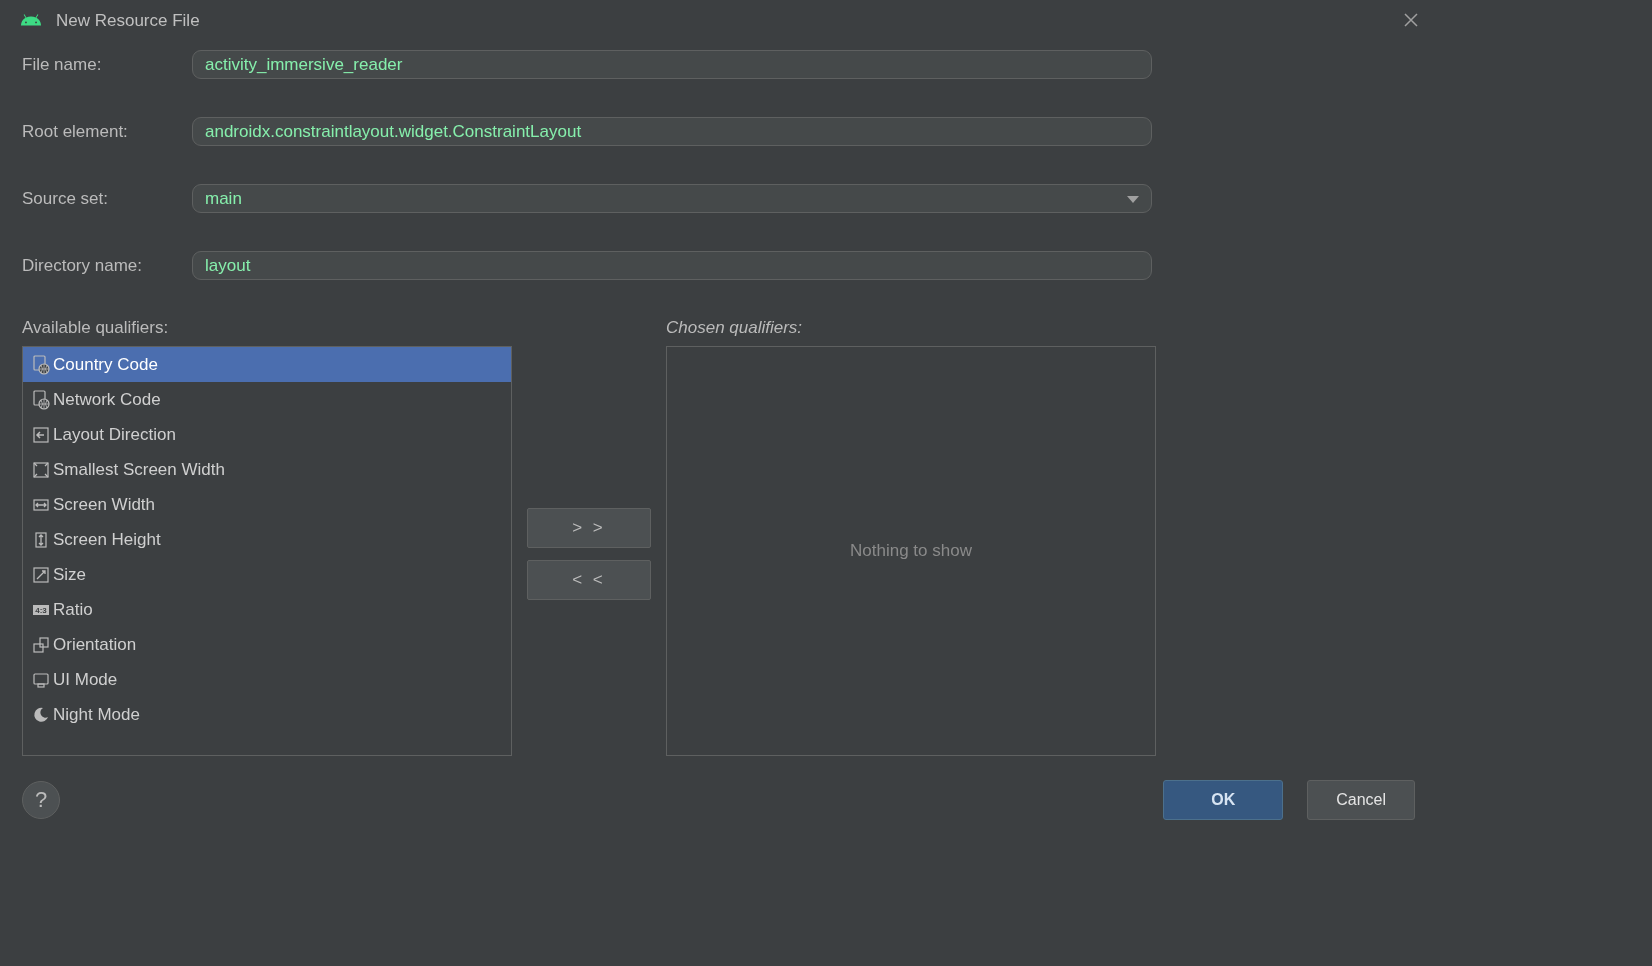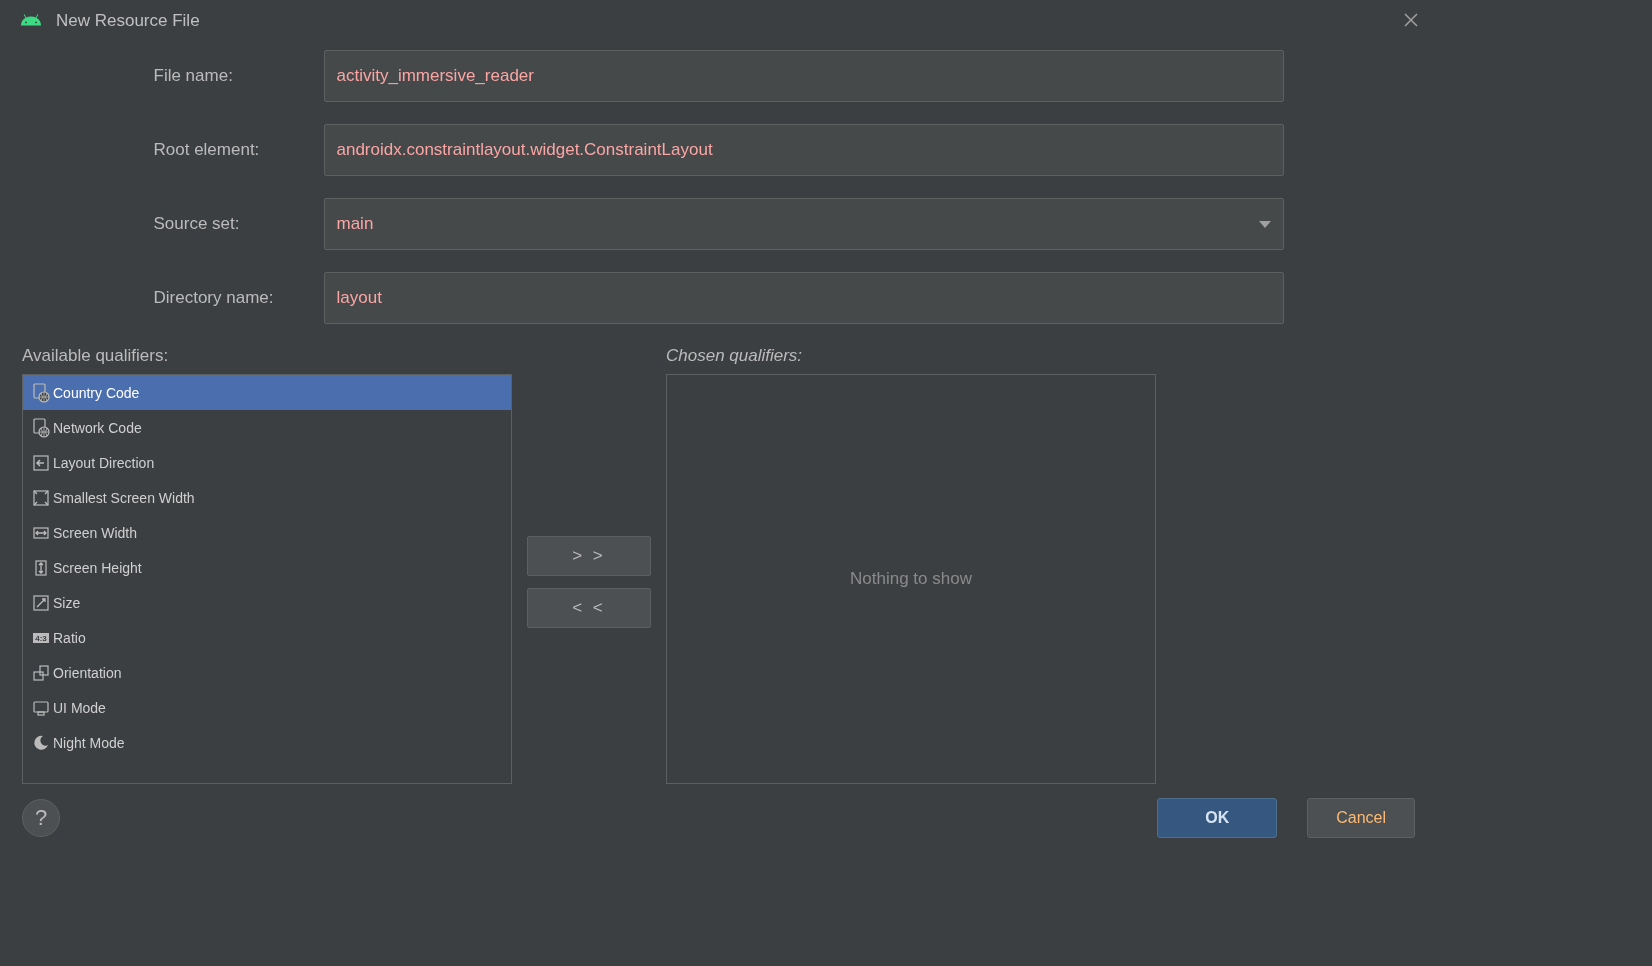--- a/index.html
+++ b/index.html
@@ -43,38 +43,37 @@
 }
 .content {
   padding: 6px 22px 0 22px;
   flex: 1;
   display: flex;
   flex-direction: column;
 }
 .form-row {
   display: flex;
   align-items: center;
-  margin-bottom: 22px;
-  justify-content: center;
+  margin-bottom: 38px;
 }
 .form-label {
   width: 170px;
   font-size: 17px;
   color: #bbbbbb;
 }
 .form-input, .form-select {
   flex: 0 0 960px;
-  height: 52px;
+  height: 29px;
   background: #45494a;
   border: 1px solid #5e6060;
-  color: #fca5a5;
+  color: #86efac;
   font-size: 17px;
   padding: 0 12px;
   outline: none;
-  border-radius: 2px;
+  border-radius: 9px;
 }
 .form-select {
   display: flex;
   align-items: center;
   position: relative;
   cursor: pointer;
 }
 .select-caret {
   position: absolute;
   right: 12px;
@@ -136,21 +135,21 @@
   background: #4b6eaf;
 }
 .list-item .item-icon {
   width: 24px;
   height: 24px;
   display: inline-flex;
   align-items: center;
   justify-content: center;
 }
 .list-item .item-label {
-  font-size: 14px;
+  font-size: 17px;
   color: #d0d0d0;
 }
 .list-item.selected .item-label {
   color: #ffffff;
 }
 .transfer-buttons {
   width: 154px;
   display: flex;
   flex-direction: column;
   align-items: center;
@@ -199,33 +198,33 @@
   align-items: center;
   justify-content: center;
 }
 .footer-spacer { flex: 1; }
 .btn {
   height: 40px;
   padding: 0 28px;
   font-size: 16px;
   border-radius: 3px;
   cursor: pointer;
-  margin-left: 30px;
+  margin-left: 24px;
 }
 .btn-primary {
   background: #365880;
   border: 1px solid #4c708c;
   color: #d7e4f2;
   font-weight: 600;
   min-width: 120px;
 }
 .btn-secondary {
   background: #4c5052;
   border: 1px solid #5e6060;
-  color: #fdba74;
+  color: #e5e5e5;
   min-width: 100px;
 }
 .form-input.highlight {
   border-color: #5e6060;
   background: #45494a;
 }
 </style>
 </head>
 <body>
 

